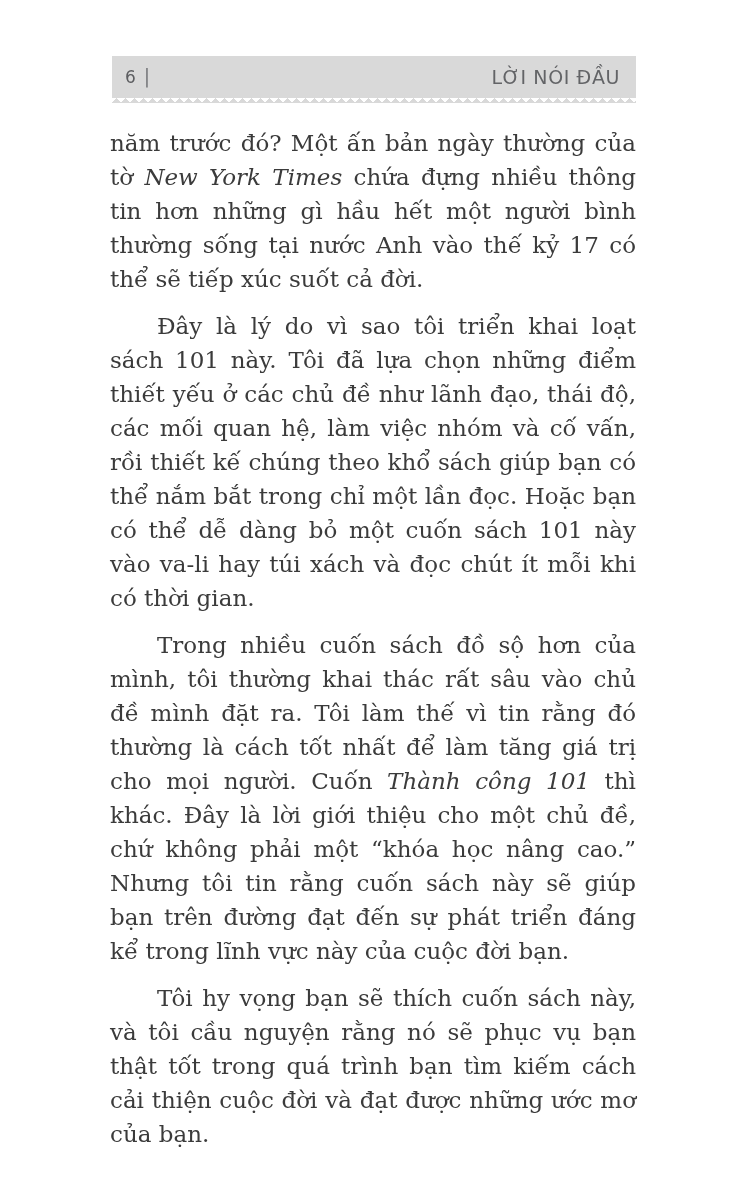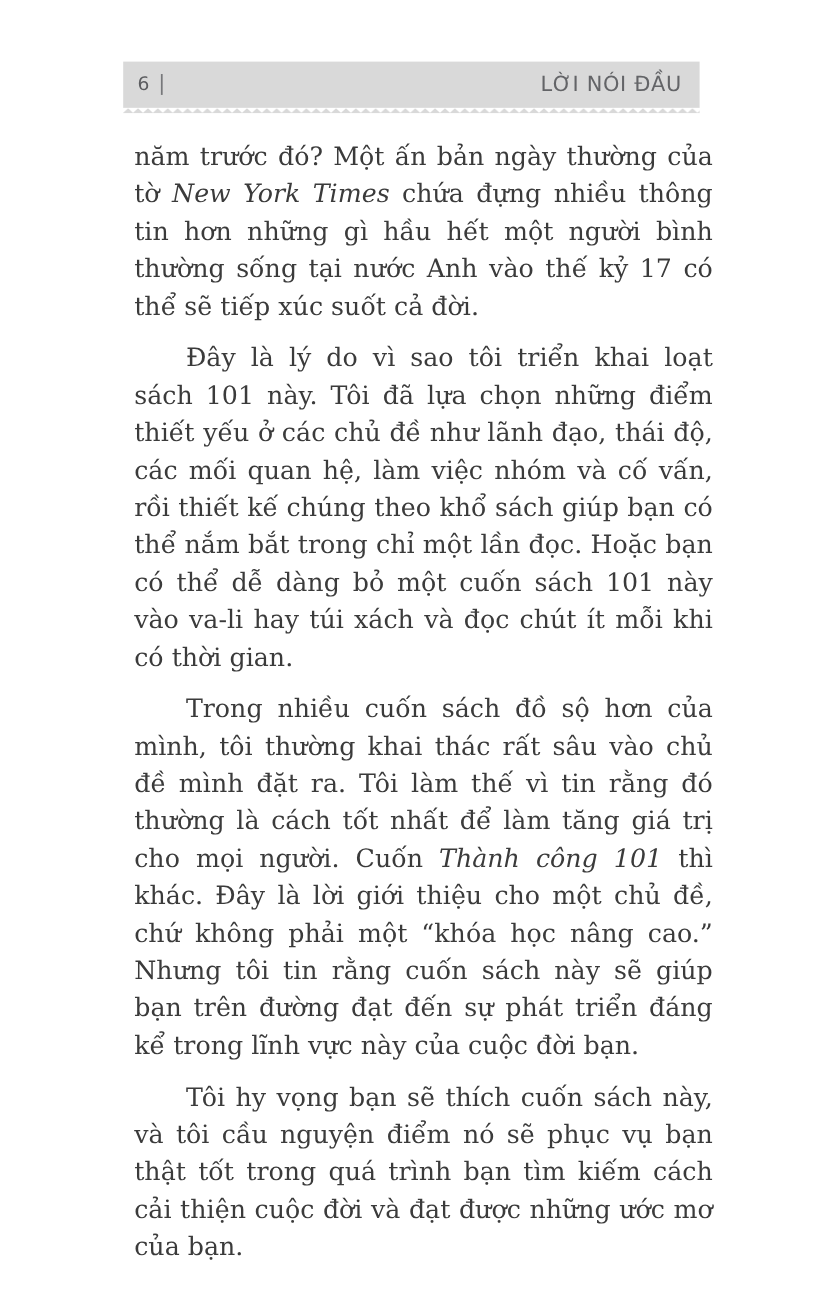--- a/index.html
+++ b/index.html
@@ -65,21 +65,20 @@
   
   .body-text{
     position:absolute;
     left:110px;
     top:126px;
     width:526px;
     font-size:23px;
     line-height:34px;
     color:var(--body-text);
     text-align:justify;
-    margin-left:12px;
   }
   .body-text p{
     margin:0 0 13px 0;
     text-indent:47px;
   }
   .body-text p.continued{
     text-indent:0;
   }
   .body-text em{
     font-style:italic;
@@ -99,16 +98,16 @@
     <div class="perforated-edge"></div>
   </header>
 
   <main class="body-text">
     <p class="continued"><span>năm trước đó? Một ấn bản ngày thường của tờ </span><em>New York Times</em><span> chứa đựng nhiều thông tin hơn những gì hầu hết một người bình thường sống tại nước Anh vào thế kỷ 17 có thể sẽ tiếp xúc suốt cả đời.</span></p>
 
     <p>Đây là lý do vì sao tôi triển khai loạt sách 101 này. Tôi đã lựa chọn những điểm thiết yếu ở các chủ đề như lãnh đạo, thái độ, các mối quan hệ, làm việc nhóm và cố vấn, rồi thiết kế chúng theo khổ sách giúp bạn có thể nắm bắt trong chỉ một lần đọc. Hoặc bạn có thể dễ dàng bỏ một cuốn sách 101 này vào va-li hay túi xách và đọc chút ít mỗi khi có thời gian.</p>
 
     <p><span>Trong nhiều cuốn sách đồ sộ hơn của mình, tôi thường khai thác rất sâu vào chủ đề mình đặt ra. Tôi làm thế vì tin rằng đó thường là cách tốt nhất để làm tăng giá trị cho mọi người. Cuốn </span><em>Thành công 101</em><span> thì khác. Đây là lời giới thiệu cho một chủ đề, chứ không phải một “khóa học nâng cao.” Nhưng tôi tin rằng cuốn sách này sẽ giúp bạn trên đường đạt đến sự phát triển đáng kể trong lĩnh vực này của cuộc đời bạn.</span></p>
 
-    <p>Tôi hy vọng bạn sẽ thích cuốn sách này, và tôi cầu nguyện điểm nó sẽ phục vụ bạn thật tốt trong quá trình bạn tìm kiếm cách cải thiện cuộc đời và đạt được những ước mơ của bạn.</p>
+    <p>Tôi hy vọng bạn sẽ thích cuốn sách này, và tôi cầu nguyện rằng nó sẽ phục vụ bạn thật tốt trong quá trình bạn tìm kiếm cách cải thiện cuộc đời và đạt được những ước mơ của bạn.</p>
   </main>
 
 </div>
 
 </body></html>

